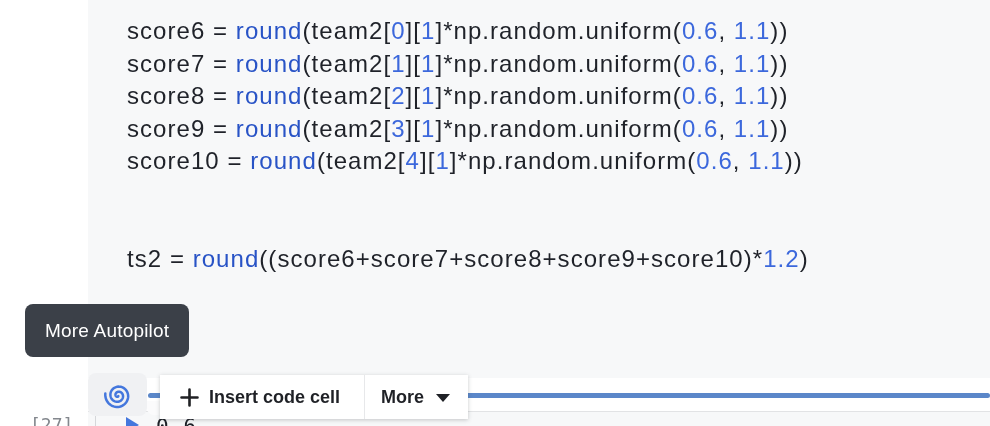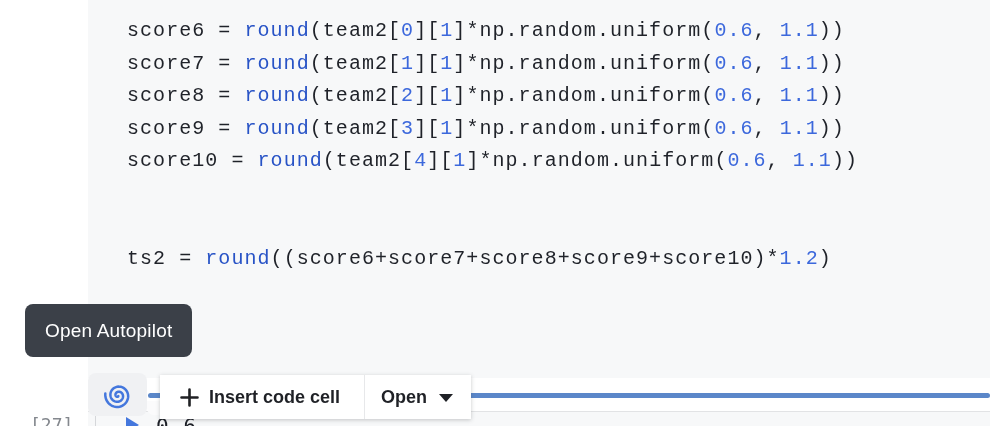--- a/index.html
+++ b/index.html
@@ -1,22 +1,22 @@
 <!DOCTYPE html>
 <html><head>
 <meta charset="utf-8">
 <style>
   html,body{margin:0;padding:0;background:#fff;}
   #page{position:relative;width:990px;height:426px;background:#ffffff;overflow:hidden;
         font-family:"Liberation Sans",sans-serif;}
 
   
   .code-cell{position:absolute;left:88px;top:0;right:0;height:378px;background:#f7f8f9;}
-  .code-area{padding:15px 0 0 39px;font-family:Liberation Mono, monospace;
-             font-size:20px;line-height:32.5px;letter-spacing:1.05px;color:#1f2229;
+  .code-area{padding:15px 0 0 39px;font-family:Liberation Sans, sans-serif;
+             font-size:24px;line-height:32.5px;letter-spacing:1.05px;color:#1f2229;
              white-space:pre;}
   .code-line{height:32.5px;}
   .tok-plain{color:#1f2229;}
   .tok-kw{color:#2853c6;}
   .tok-num{color:#3c68dc;}
 
   
   .tooltip{position:absolute;left:25px;top:304px;height:53px;background:#3b4048;
            border-radius:8px;color:#ffffff;font-size:19px;font-weight:500;
            display:flex;align-items:center;padding:0 20px;z-index:6;
@@ -83,27 +83,27 @@
   <div class="cell-toolbar">
     <div class="tb-btn insert">
       <span style="display:flex;">
         <svg width="19" height="19" viewBox="0 0 19 19">
           <path d="M9.5 1.5v16M1.5 9.5h16" stroke="#202124" stroke-width="2.6" stroke-linecap="round"></path>
         </svg>
       </span>
       <span>Insert code cell</span>
     </div>
     <div class="tb-btn more">
-      <span>Open</span>
+      <span>More</span>
       <span class="caret-down"></span>
     </div>
   </div>
 
   <div class="tooltip">
-    <span>Open Autopilot</span>
+    <span>More Autopilot</span>
   </div>
 
   <div class="next-cell-strip"></div>
   <div class="gutter-rail"></div>
   <div class="exec-count">[27]</div>
   <div class="run-btn">
     <span></span>
   </div>
   <div class="next-code">0.6</div>
 

